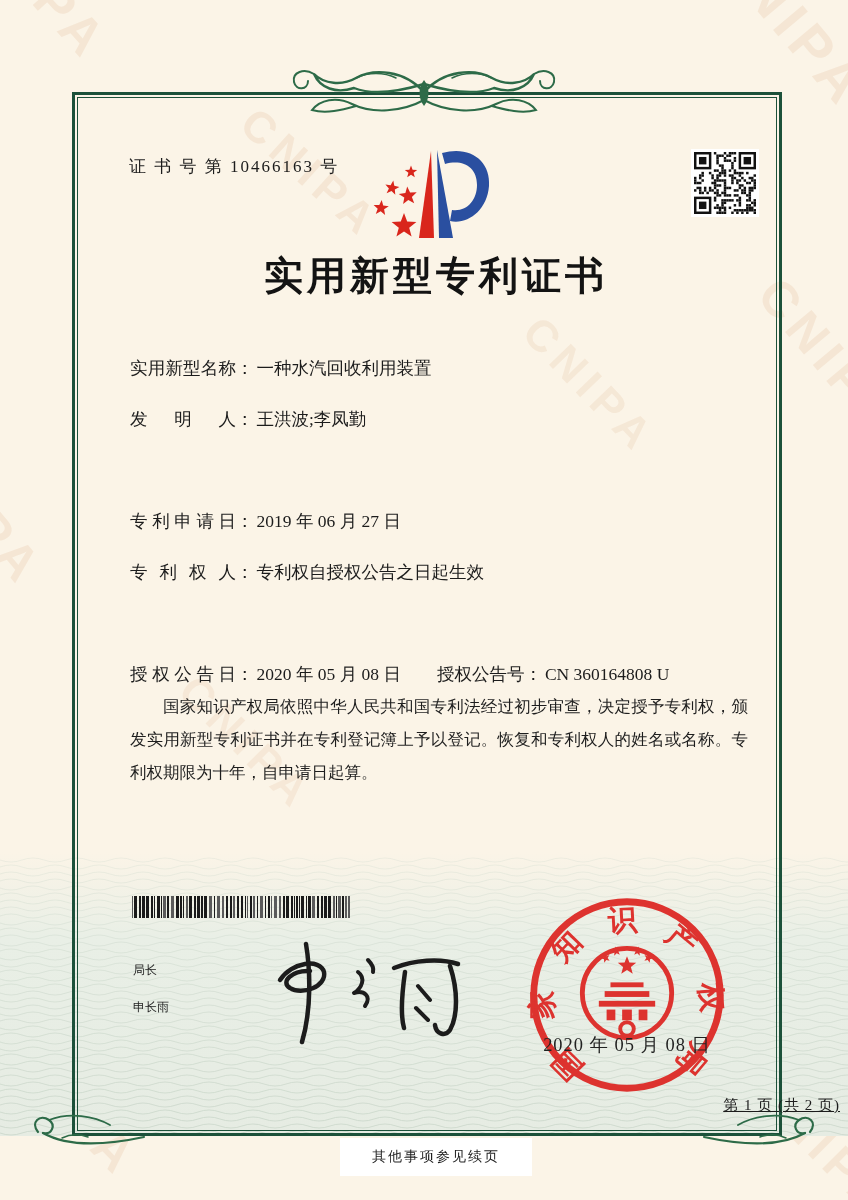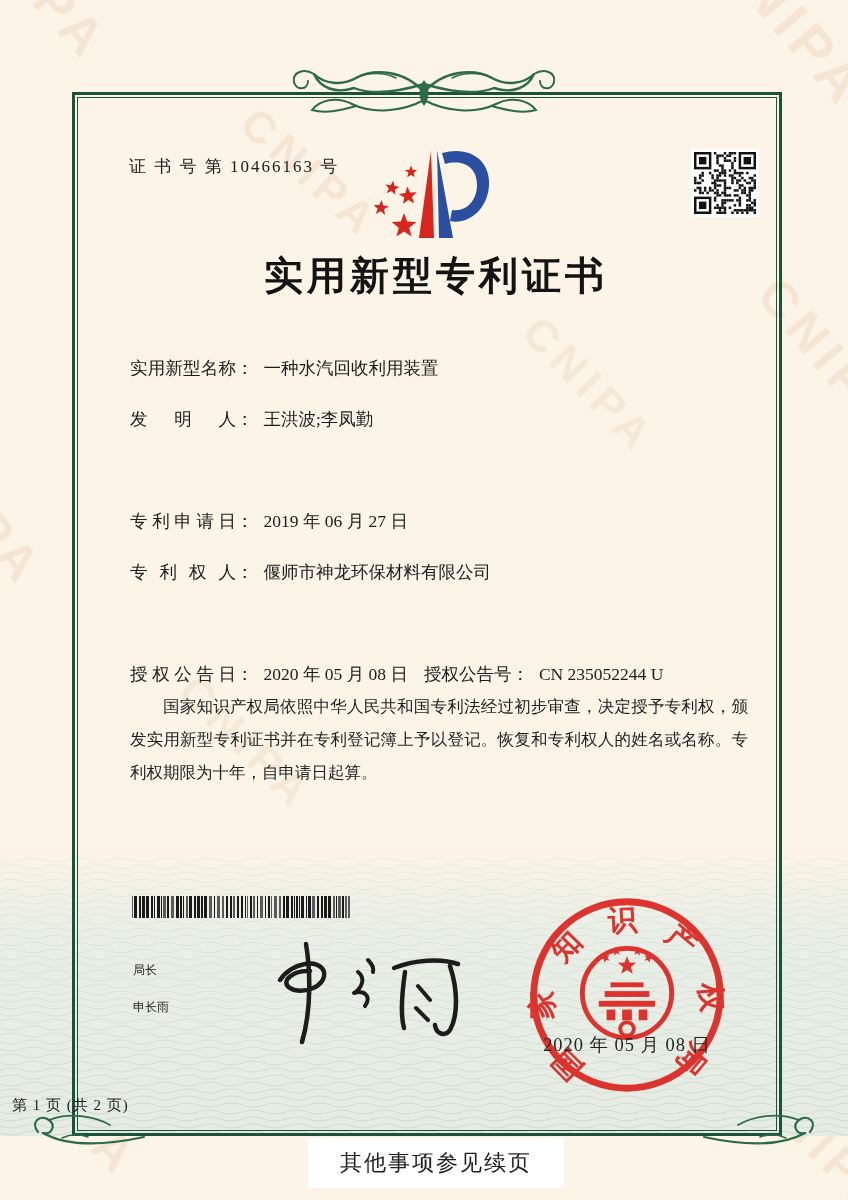--- a/index.html
+++ b/index.html
@@ -24,37 +24,37 @@
   .content{position:absolute;left:12px;top:0;width:848px;height:1124px;z-index:5;color:#1c1c1c;}
 
   .cert-no{position:absolute;left:117px;top:155px;font-size:17px;letter-spacing:2px;}
   .logo{position:absolute;left:352px;top:138px;}
   .qr{position:absolute;left:679px;top:149px;background:#fff;padding:3px;}
   .title{position:absolute;left:0;top:249px;width:848px;text-align:center;font-size:39px;font-weight:bold;
          letter-spacing:4px;color:#131313;}
 
   .row{position:absolute;left:118px;font-size:17.5px;white-space:nowrap;}
   .lbl{display:inline-block;width:106px;text-align:justify;text-align-last:justify;vertical-align:bottom;}
-  .val{margin-left:10px;}
-  .pair2{margin-left:16px;}
+  .val{margin-left:3px;}
+  .pair2{margin-left:36px;}
 
   .body-text{position:absolute;left:118px;top:690px;width:618px;font-size:16.5px;line-height:33px;
              text-align:justify;color:#1e1e1e;}
   .body-text p{margin:0;text-indent:2em;}
 
   .barcode{position:absolute;left:120px;top:896px;}
   .signer{position:absolute;left:121px;font-size:12px;font-family:"Liberation Sans","DejaVu Sans",sans-serif;color:#222;}
   .autograph{position:absolute;left:250px;top:938px;}
   .seal{position:absolute;left:513px;top:893px;}
   .seal-char{font-size:30px;font-weight:bold;fill:#dd2420;font-family:"Liberation Serif","DejaVu Serif",serif;}
   .seal-date{font-size:19px;fill:#111;letter-spacing:1px;font-family:"Liberation Serif","DejaVu Serif",serif;}
 
-  .page-num{position:absolute;left:0;top:1096px;width:828px;text-align:left;font-size:15px;letter-spacing:1px;}
+  .page-num{position:absolute;left:0;top:1096px;width:828px;text-align:right;font-size:15px;letter-spacing:1px;text-decoration:underline;}
   .cont-note{position:absolute;left:0;top:1138px;width:848px;text-align:center;}
-  .cont-note span{display:inline-block;background:#ffffff;padding:10px 32px;font-size:22px;letter-spacing:2px;color:#1e1e1e;}
+  .cont-note span{display:inline-block;background:#ffffff;padding:10px 32px;font-size:14px;letter-spacing:2px;color:#1e1e1e;}
 </style>
 </head>
 <body>
 
 <div class="page">
 
   <span class="wm" style="left:-62px;top:-50px;font-size:52px;transform:rotate(48deg);">CNIPA</span>
   <span class="wm" style="left:226px;top:148px;font-size:44px;transform:rotate(42deg);">CNIPA</span>
   <span class="wm" style="left:688px;top:-12px;font-size:56px;transform:rotate(50deg);">CNIPA</span>
   <span class="wm" style="left:505px;top:360px;font-size:44px;transform:rotate(46deg);opacity:.85;">CNIPA</span>
@@ -367,24 +367,24 @@
     <div class="row" style="top:356px;">
       <span class="lbl">实用新型名称</span><span>：</span><span class="val">一种水汽回收利用装置</span>
     </div>
     <div class="row" style="top:407px;">
       <span class="lbl">发明人</span><span>：</span><span class="val">王洪波;李凤勤</span>
     </div>
     <div class="row" style="top:509px;font-family:Liberation Serif, serif;">
       <span class="lbl">专利申请日</span><span>：</span><span class="val">2019 年 06 月 27 日</span>
     </div>
     <div class="row" style="top:560px;">
-      <span class="lbl">专利权人</span><span>：</span><span class="val">偃师市神龙环保材料有限公司</span>
+      <span class="lbl">专利权人</span><span>：</span><span class="val">专利权自授权公告之日起生效</span>
     </div>
     <div class="row" style="top:662px;">
-      <span class="lbl">授权公告日</span><span>：</span><span class="val">2020 年 05 月 08 日</span><span class="pair2">授权公告号</span><span>：</span><span class="val">CN 235052244 U</span>
+      <span class="lbl">授权公告日</span><span>：</span><span class="val">2020 年 05 月 08 日</span><span class="pair2">授权公告号</span><span>：</span><span class="val">CN 360164808 U</span>
     </div>
 
     <div class="body-text">
       <p>国家知识产权局依照中华人民共和国专利法经过初步审查，决定授予专利权，颁发实用新型专利证书并在专利登记簿上予以登记。恢复和专利权人的姓名或名称。专利权期限为十年，自申请日起算。</p>
     </div>
 
     <svg class="barcode" id="barcode" width="222" height="22" viewBox="0 0 222 22">
         <rect x="0" y="0" width="1" height="22" fill="#5a5a5a"></rect>
         <rect x="2" y="0" width="3" height="22" fill="#1a1a1a"></rect>
         <rect x="7" y="0" width="2" height="22" fill="#1a1a1a"></rect>

